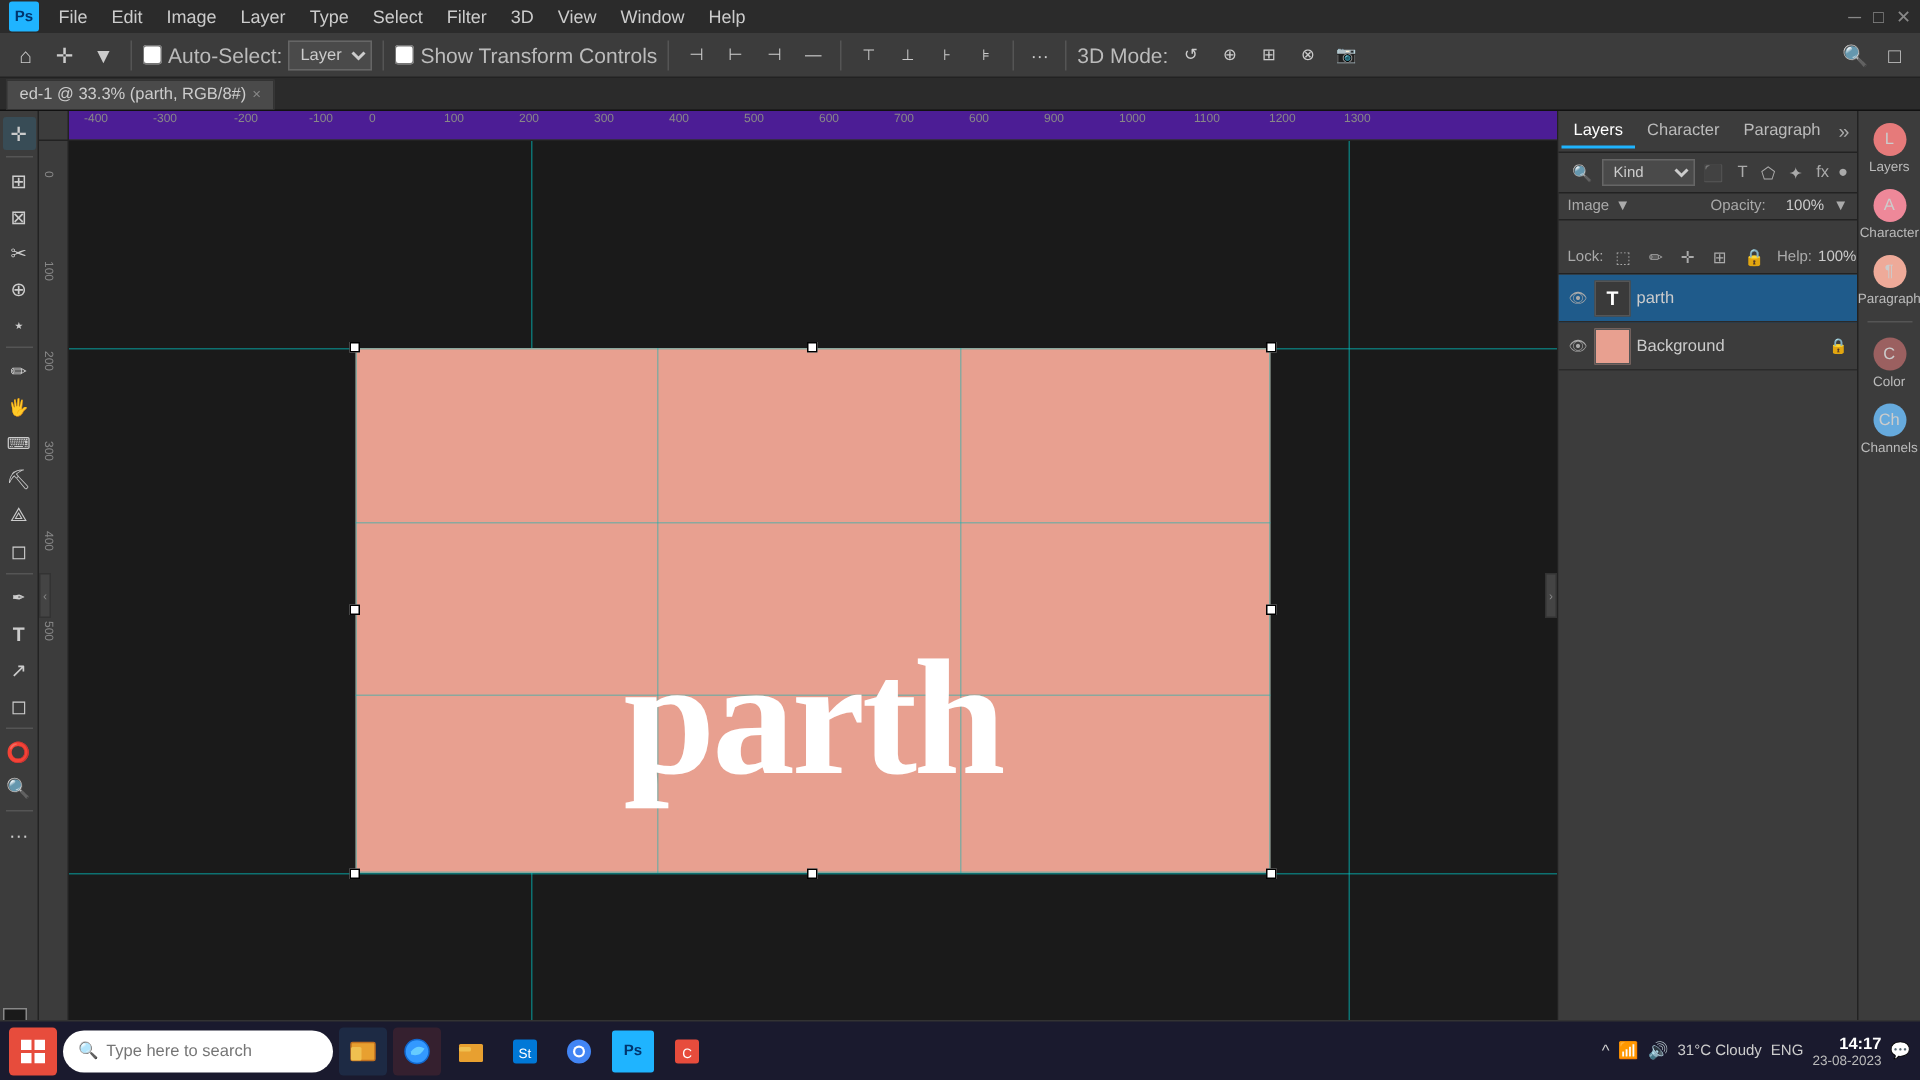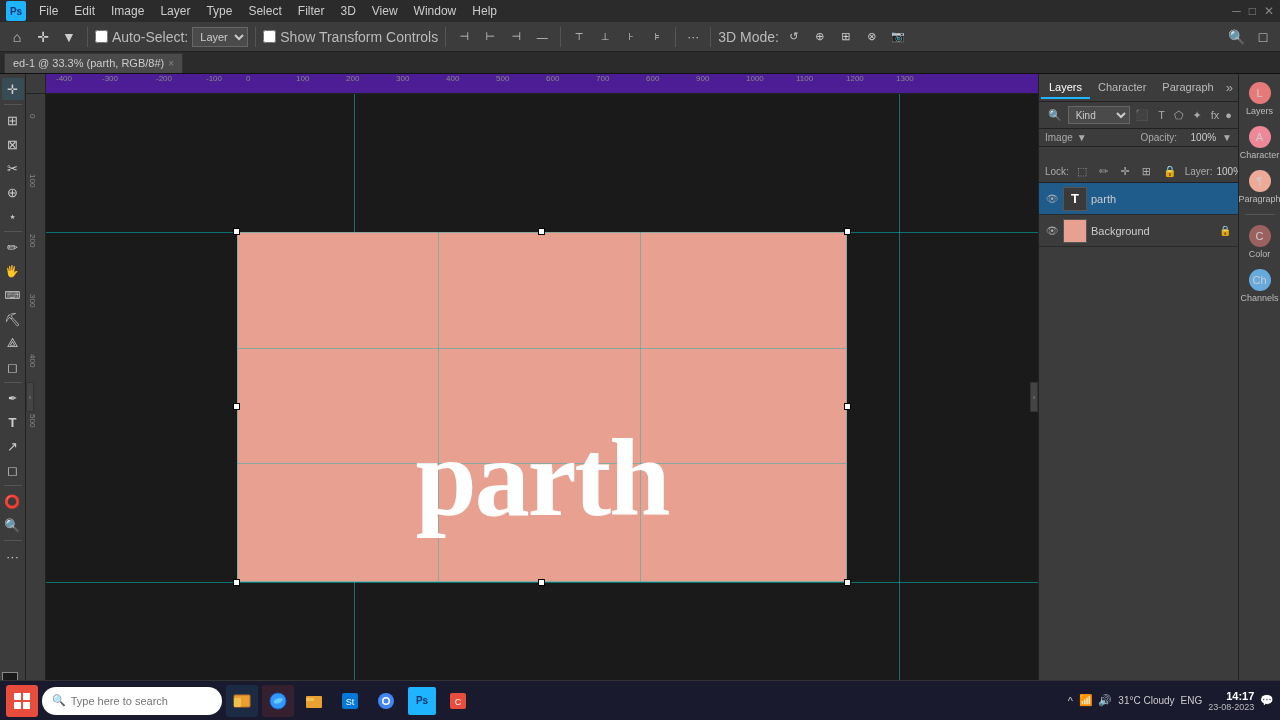--- a/index.html
+++ b/index.html
@@ -548,21 +548,21 @@
         <span style="font-size:10px; color:#aaa; cursor:pointer; margin-left:2px;">▼</span>
       </div>
 
       <div id="layers-fill">
         <span class="option-label">Lock:</span>
         <span class="option-icon">⬚</span>
         <span class="option-icon">✏</span>
         <span class="option-icon">✛</span>
         <span class="option-icon">⊞</span>
         <span class="option-icon">🔒</span>
-        <span style="margin-left:auto; font-size:10px; color:#aaa;">Layer:</span>
+        <span style="margin-left:auto; font-size:10px; color:#aaa;">Help:</span>
         <span style="font-size:10px; color:#ccc; width:35px; text-align:right;">100%</span>
         <span style="font-size:10px; color:#aaa; cursor:pointer;">▼</span>
       </div>
 
       <div id="layers-list">
 
         <div class="layer-item active">
           <div class="layer-eye">👁</div>
           <div class="layer-thumb text-layer">T</div>
           <span class="layer-name">parth</span>

